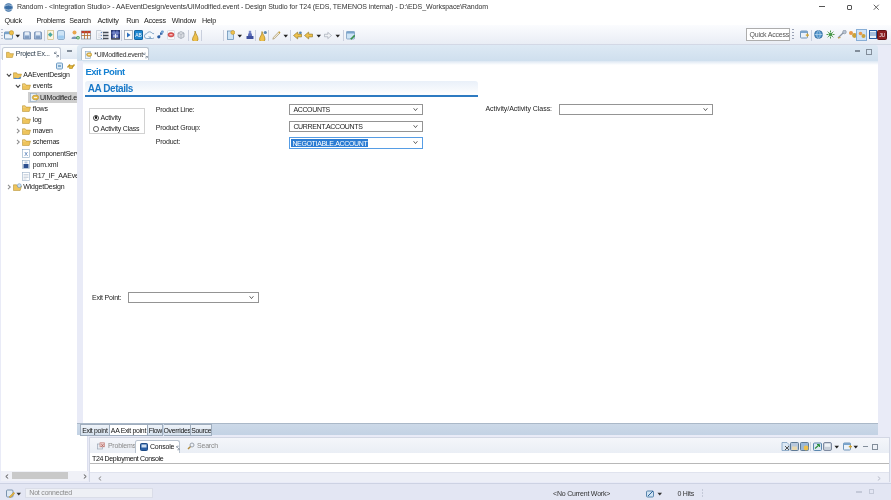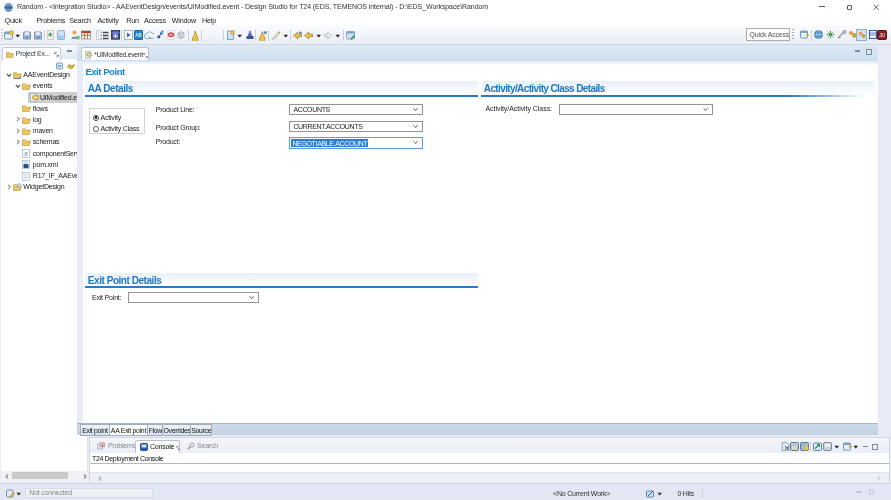--- a/index.html
+++ b/index.html
@@ -377,24 +377,20 @@
 
   <div class="abs" id="econtent" style="left:0;top:15.5px;width:801px;height:362px;background:#fff;">
     <div class="abs" style="left:0;top:0;width:5.5px;height:362px;background:#e9ebf7;"></div>
     <div class="abs" style="left:5.5px;top:0;width:795.5px;height:4px;background:linear-gradient(#dce7f3,#fff);"></div>
     <div class="abs" style="left:8.4px;top:5px;font-weight:bold;font-size:9.5px;letter-spacing:-0.45px;color:#1581d2;">Exit Point</div>
 
     <div class="sechead" style="left:7.5px;top:20.5px;width:393.5px;">
       <div class="t" style="letter-spacing:-0.45px;">AA Details</div>
         <div class="ul"></div>
     </div>
-    <div class="sechead" style="left:403.5px;top:20.5px;width:394px;">
-      <div class="t" style="letter-spacing:-0.62px;">Activity/Activity Class Details</div>
-      <div class="ul" style="background:linear-gradient(to right,#2d7ac1 78%,rgba(45,122,193,0) 97%);"></div>
-    </div>
 
     <div class="abs" style="left:12px;top:47.2px;width:56px;height:26.3px;border:1px solid #d2d2d2;background:#fff;">
       <div class="abs" style="left:3px;top:6.2px;width:6px;height:6px;border:1px solid #444;border-radius:50%;"></div>
       <div class="abs" style="left:4.6px;top:7.8px;width:2.8px;height:2.8px;background:#111;border-radius:50%;"></div>
       <div class="lbl" style="left:10.5px;top:5.2px;">Activity</div>
       <div class="abs" style="left:3.2px;top:17.5px;width:5.6px;height:5.6px;border:1px solid #555;border-radius:50%;"></div>
       <div class="lbl" style="left:10.5px;top:16.4px;">Activity Class</div>
     </div>
     <div class="lbl" style="left:78.7px;top:45.5px;">Product Line:</div>
     <div class="lbl" style="left:78.7px;top:63.4px;">Product Group:</div>
@@ -418,24 +414,20 @@
         </svg>
       </div>
 
     <div class="lbl" style="left:408.5px;top:44.2px;letter-spacing:-0.05px;">Activity/Activity Class:</div>
     <div class="dd" style="left:481.5px;top:43.5px;width:154.5px;height:11.3px;">
         <svg class="ch" viewBox="0 0 6 5" width="6" height="5">
           <path d="M0.7 1 L3 3.8 L5.3 1" stroke="#444" stroke-width="1" fill="none"></path>
         </svg>
       </div>
 
-    <div class="sechead" style="left:7.5px;top:212.2px;width:393.5px;height:15.8px;">
-      <div class="t" style="letter-spacing:-0.45px;">Exit Point Details</div>
-        <div class="ul"></div>
-    </div>
     <div class="lbl" style="left:15px;top:233.6px;">Exit Point:</div>
     <div class="dd" style="left:51px;top:231px;width:131px;height:11.8px;">
         <svg class="ch" viewBox="0 0 6 5" width="6" height="5">
           <path d="M0.7 1 L3 3.8 L5.3 1" stroke="#444" stroke-width="1" fill="none"></path>
         </svg>
       </div>
   </div>
 
   <div class="abs" style="left:0;top:377.5px;width:801px;height:12.4px;background:linear-gradient(#ccd9e8,#c3d2e4);border-top:1px solid #aab8c8;">
     <div class="btab" style="left:3px;width:29.7px;border-left:1px solid #9fadbd;">Exit point</div>

